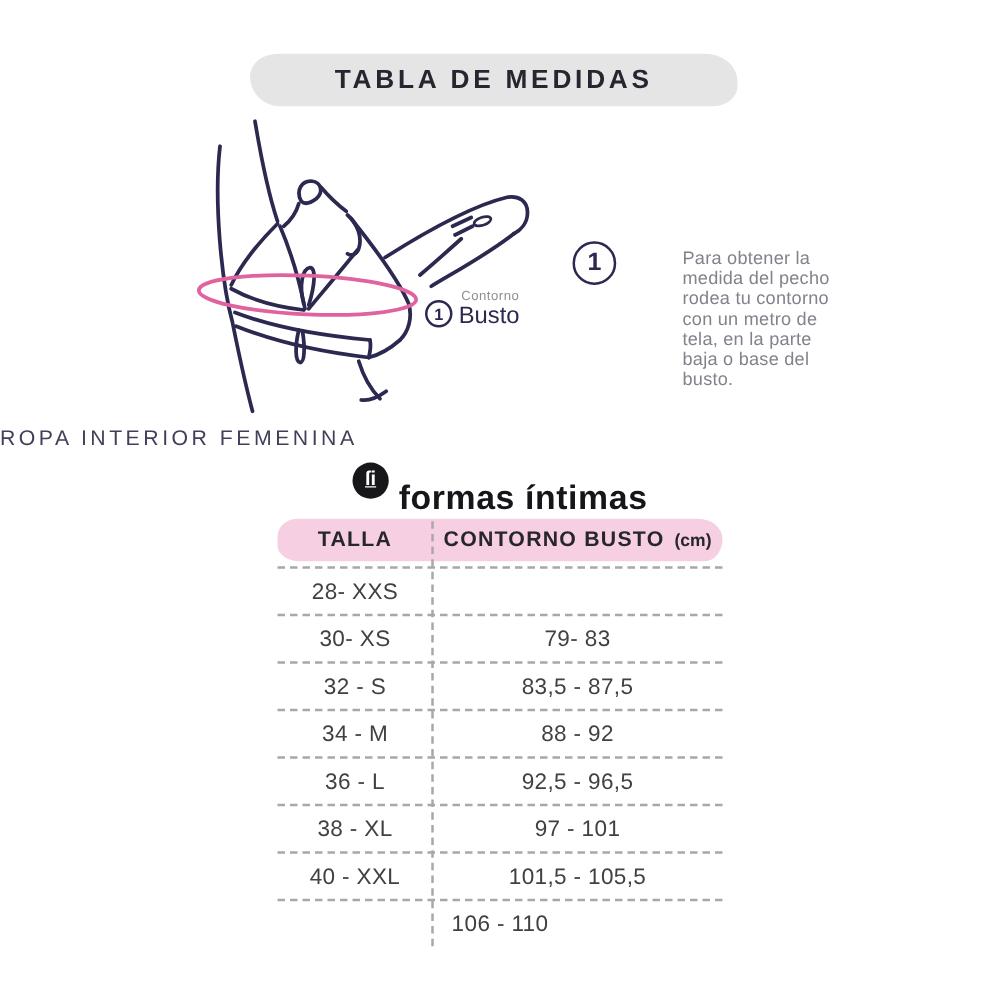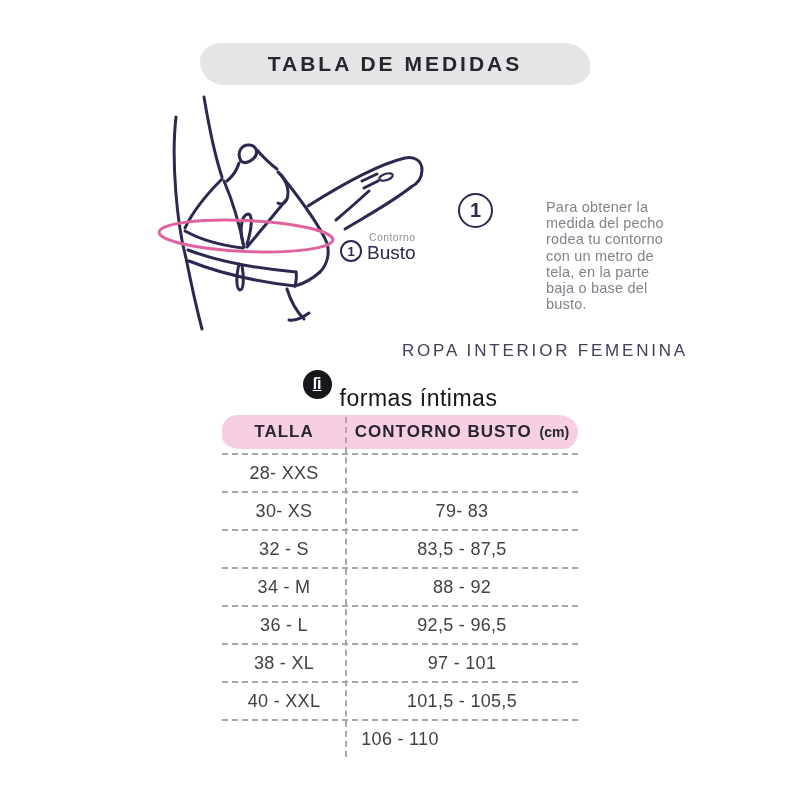--- a/index.html
+++ b/index.html
@@ -30,33 +30,33 @@
   
   .badge-big{left:458px;top:193px;width:35px;height:35px;font-size:20px;border-width:2.5px;}
   .inst-text{
     position:absolute;left:504px;top:199px;width:152px;
     font-size:14.5px;line-height:16.2px;letter-spacing:.2px;color:#82828c;
     white-space:pre-line;
     margin-left:42px;
   }
   
   .category{
-    position:absolute;left:0;top:341px;width:688px;text-align:right;
+    position:absolute;left:0;top:341px;width:688px;text-align:left;
     font-size:17px;letter-spacing:2.8px;color:#40405a;
   }
   .brand{
     position:absolute;left:0;top:368px;width:800px;height:32px;
     display:flex;align-items:center;justify-content:center;gap:8px;
   }
   .logo-circle{
     width:29px;height:29px;border-radius:50%;background:#17171b;color:#ffffff;
     display:flex;align-items:center;justify-content:center;
     font-size:16px;font-weight:bold;text-decoration:underline;
   }
-  .logo-name{font-size:23px;font-weight:400;letter-spacing:.5px;color:#15151a;margin-top:28px;}
+  .logo-name{font-size:27px;font-weight:700;letter-spacing:.5px;color:#15151a;margin-top:28px;}
   
   .table{position:absolute;left:222px;top:415px;width:356px;height:343px;}
   .vdash{
     position:absolute;left:123px;top:2px;height:340px;width:0;
     border-left:2px dashed #a8a8a8;
   }
   .thead-blob{
     position:relative;height:34px;margin-bottom:4px;background:#f6cfe2;
     border-radius:18px 22px 16px 20px / 16px 18px 20px 14px;
     display:flex;align-items:center;

